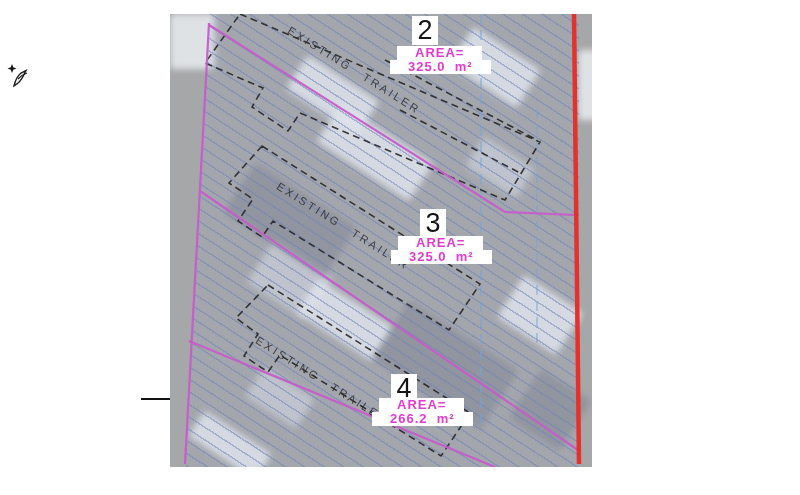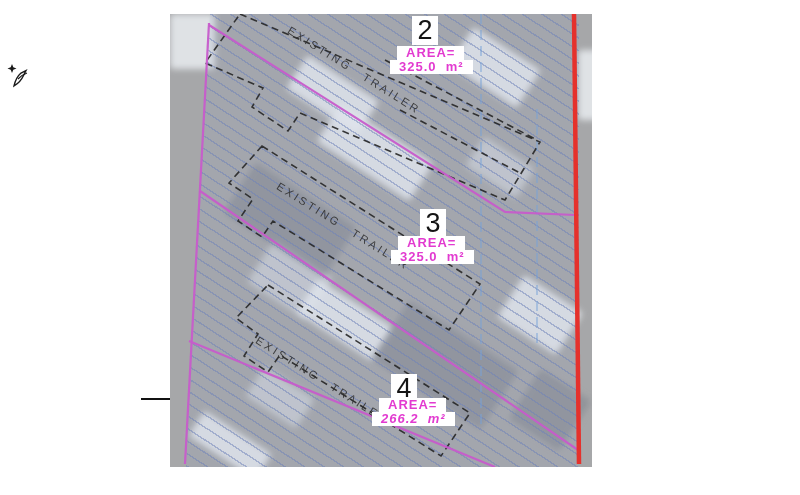--- a/index.html
+++ b/index.html
@@ -31,21 +31,21 @@
 
   .trailer-label{position:absolute;transform:rotate(32deg);transform-origin:0 0;
     font-size:11px;font-weight:500;letter-spacing:2.8px;word-spacing:9px;
     color:#2e2e2e;white-space:nowrap;opacity:.88;}
 
   .lot-num{position:absolute;width:26px;height:29px;background:var(--label-bg,#fff);
     color:var(--lot-number-color,#141414);font-size:27px;line-height:29px;
     text-align:center;font-weight:500;}
   .area-line{position:absolute;background:var(--label-bg,#fff);
     color:var(--area-text-magenta,#e23ad0);font-size:13px;line-height:14px;
-    font-weight:700;letter-spacing:1px;padding:0 9px;white-space:pre;}
+    font-weight:700;letter-spacing:1px;padding:0 18px;white-space:pre;}
 
   .dim-arrow{position:absolute;left:138px;top:390px;}
   .cursor-icon{position:absolute;left:4px;top:60px;}
 </style>
 </head>
 <body>
 
 <div class="page">
 
   <svg class="cursor-icon" width="28" height="32" viewBox="0 0 28 32">
@@ -107,15 +107,15 @@
     <div class="lot-num" style="left:242px;top:2px;">2</div>
     <div class="area-line" style="left:227px;top:32px;">AREA=</div>
     <div class="area-line" style="left:220px;top:46px;">325.0  m²</div>
 
     <div class="lot-num" style="left:250px;top:195px;">3</div>
     <div class="area-line" style="left:228px;top:222px;">AREA=</div>
     <div class="area-line" style="left:221px;top:236px;">325.0  m²</div>
 
     <div class="lot-num" style="left:221px;top:360px;">4</div>
     <div class="area-line" style="left:209px;top:384px;">AREA=</div>
-    <div class="area-line" style="left:202px;top:398px;font-style:italic;">266.2  m²</div>
+    <div class="area-line" style="left:202px;top:398px;">266.2  m²</div>
   </div>
 </div>
 
 </body></html>

